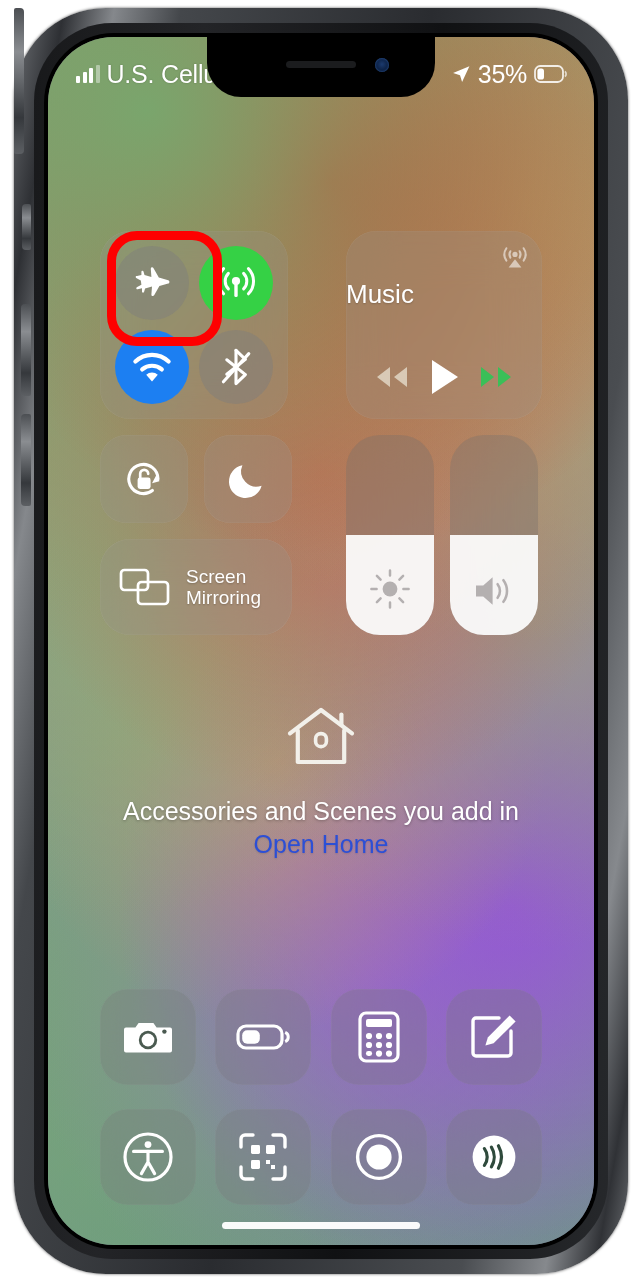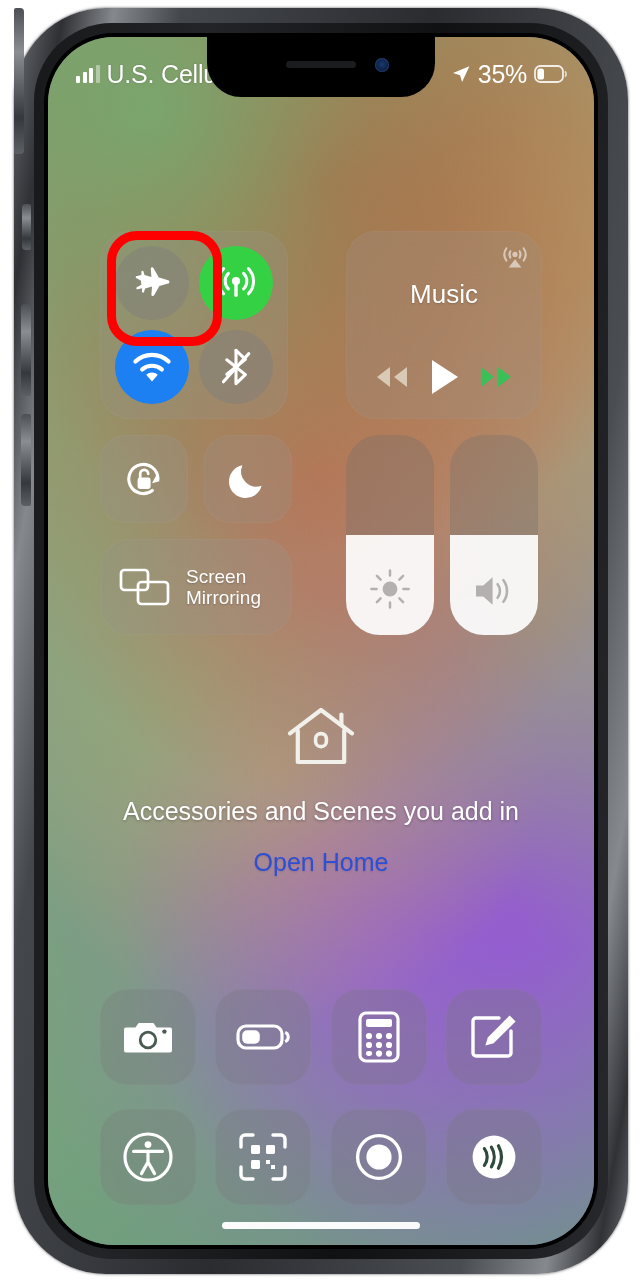--- a/index.html
+++ b/index.html
@@ -126,21 +126,21 @@
   
   #airplane-highlight-ring{
     position:absolute; left:59px; top:194px; width:115px; height:115px;
     border:9px solid #fe0000; border-radius:30px; z-index:26;
     pointer-events:none;
   }
 
   
   #music-module{ left:298px; top:194px; width:196px; height:188px; }
   #music-title{
-    position:absolute; top:48px; left:0; right:0; text-align:center;
+    position:absolute; top:48px; left:0; right:0; text-align:left;
     color:#fff; font-size:26px; font-weight:500;
     text-shadow:0 1px 2px rgba(0,0,0,.2);
   }
   #airplay-icon{ position:absolute; right:12px; top:10px; opacity:.55; }
   #music-controls{
     position:absolute; bottom:22px; left:0; right:0;
     display:flex; align-items:center; justify-content:space-around;
     padding:0 16px;
   }
 
@@ -174,21 +174,21 @@
 
   
   #home-module{ position:absolute; left:52px; top:640px; width:442px; height:292px; }
   #home-icon-wrap{ display:flex; justify-content:center; padding-top:28px; }
   #home-text{
     margin-top:27px; text-align:center; color:#fff;
     font-size:25px; line-height:1.26; padding:0 10px;
     text-shadow:0 1px 3px rgba(0,0,0,.28); font-weight:400;
   }
   #open-home-link{
-    display:block; text-align:center; margin-top:20px;
+    display:block; text-align:center; margin-top:2px;
     color:#2c4fd6; font-size:25px; text-decoration:none;
     text-shadow:0 1px 2px rgba(0,0,0,.12);
   }
 
   
   #shortcut-grid{
     position:absolute; left:52px; top:952px; width:442px;
     display:grid; grid-template-columns:repeat(4,96px);
     justify-content:space-between; row-gap:24px;
   }

